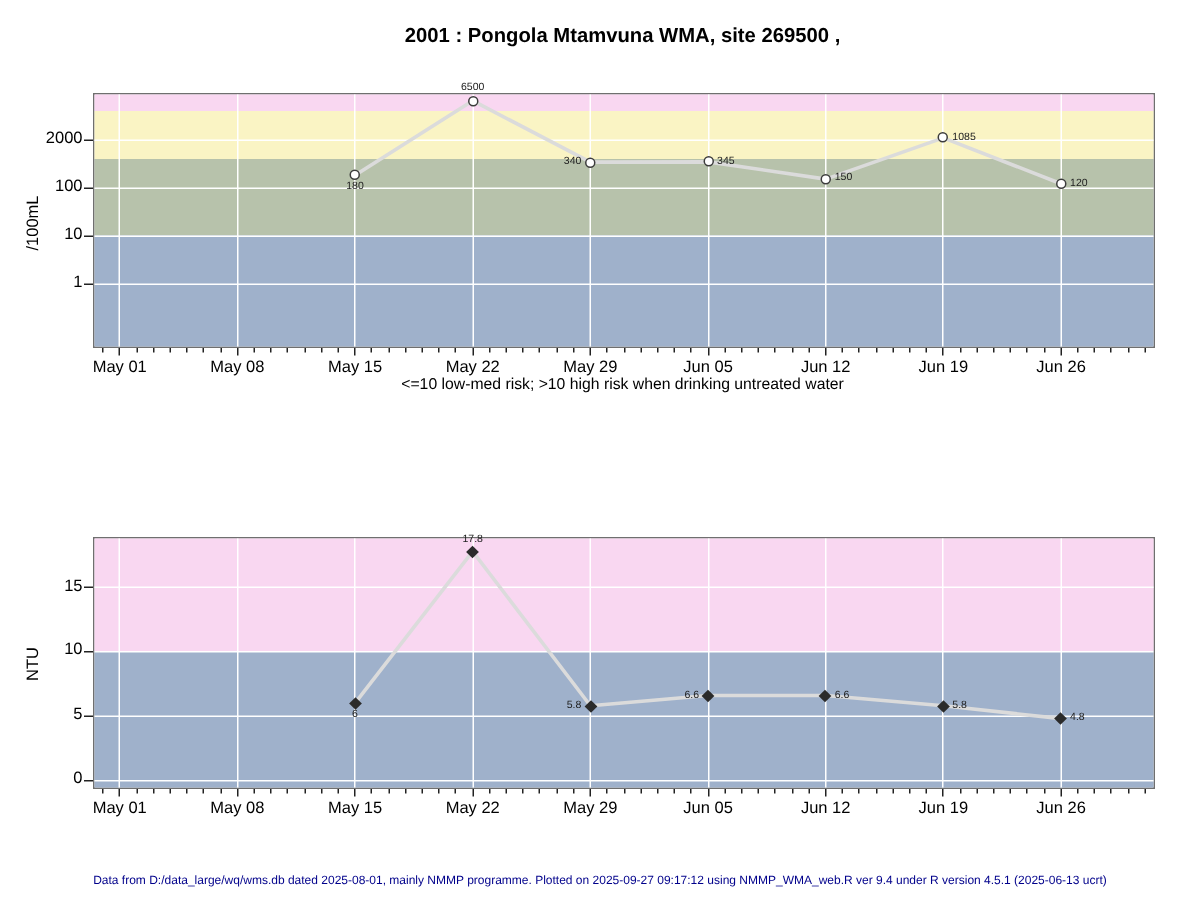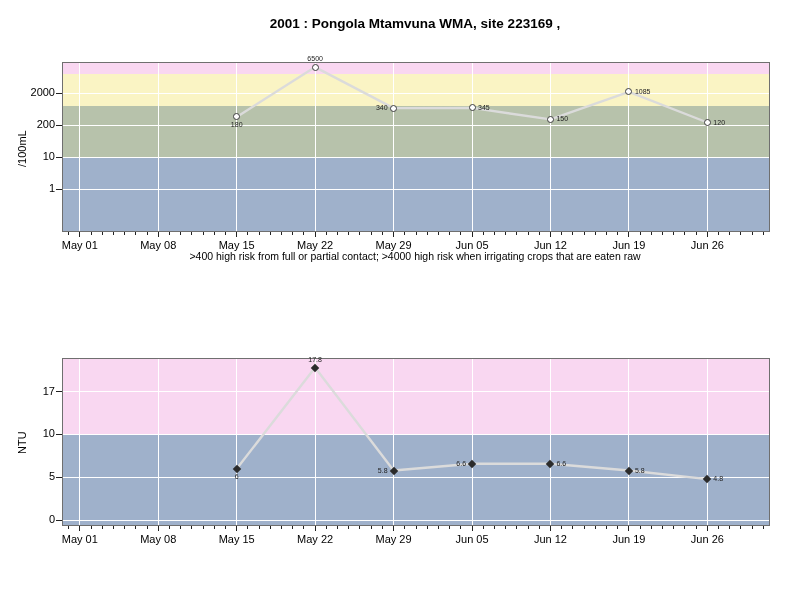--- a/index.html
+++ b/index.html
@@ -35,21 +35,21 @@
   .tick-label{font-size:11px;color:#000;text-align:center;width:60px;}
   .ytick{background:#222;height:1px;width:6px;left:-7px;z-index:6;}
   .ytick-label{font-size:11px;color:#000;text-align:right;width:42px;left:-50px;}
 </style>
 </head>
 <body>
 
 <div class="page">
 
   <div class="chart-title">
-    <div>2001 : Pongola Mtamvuna WMA, site 223169 ,</div>
+    <div>2001 : Pongola Mtamvuna WMA, site 269500 ,</div>
   </div>
 
   <div class="ylab" id="ylab-microbial">/100mL</div>
 
   <div class="plot" id="plot-microbial">
   <div class="band" style="left: 0px; top: 0px; width: 706px; height: 10.8141px; background: rgb(249, 215, 241);"></div>
       <div class="band" style="left: 0px; top: 10.8141px; width: 706px; height: 32px; background: rgb(250, 244, 196);"></div>
       <div class="band" style="left: 0px; top: 42.8141px; width: 706px; height: 51.2659px; background: rgb(183, 194, 171);"></div>
       <div class="band" style="left: 0px; top: 94.08px; width: 706px; height: 73.92px; background: rgb(159, 177, 203);"></div>
       <div class="gridline-v" style="left: 16.3095px; top: 0px; width: 1px; height: 168px;"></div>
@@ -152,27 +152,27 @@
       <div class="tick-label" style="left: 300.587px; top: 176px;">May 29</div>
       <div class="tick-label" style="left: 379.032px; top: 176px;">Jun 05</div>
       <div class="tick-label" style="left: 457.476px; top: 176px;">Jun 12</div>
       <div class="tick-label" style="left: 535.921px; top: 176px;">Jun 19</div>
       <div class="tick-label" style="left: 614.365px; top: 176px;">Jun 26</div>
       <div class="ytick" style="top: 125.58px;"></div>
       <div class="ytick-label" style="top: 119.08px;">1</div>
       <div class="ytick" style="top: 93.58px;"></div>
       <div class="ytick-label" style="top: 87.08px;">10</div>
       <div class="ytick" style="top: 61.58px;"></div>
-      <div class="ytick-label" style="top: 55.08px;">200</div>
+      <div class="ytick-label" style="top: 55.08px;">100</div>
       <div class="ytick" style="top: 29.58px;"></div>
       <div class="ytick-label" style="top: 23.08px;">2000</div>
     </div>
 
   <div class="subtitle">
-    <div>&gt;400 high risk from full or partial contact; &gt;4000 high risk when irrigating crops that are eaten raw</div>
+    <div>&lt;=10 low-med risk; &gt;10 high risk when drinking untreated water</div>
   </div>
 
 
   <div class="ylab" id="ylab-turbidity">NTU</div>
 
   <div class="plot" id="plot-turbidity">
       <div class="band" style="left: 0px; top: 0px; width: 706px; height: 75.4935px; background: rgb(249, 215, 241);"></div>
       <div class="band" style="left: 0px; top: 75.4935px; width: 706px; height: 90.5065px; background: rgb(159, 177, 203);"></div>
       <div class="gridline-v" style="left: 16.3095px; top: 0px; width: 1px; height: 166px;"></div>
       <div class="gridline-v" style="left: 94.754px; top: 0px; width: 1px; height: 166px;"></div>
@@ -276,17 +276,18 @@
       <div class="tick-label" style="left: 457.476px; top: 174px;">Jun 12</div>
       <div class="tick-label" style="left: 535.921px; top: 174px;">Jun 19</div>
       <div class="tick-label" style="left: 614.365px; top: 174px;">Jun 26</div>
       <div class="ytick" style="top: 160.782px;"></div>
       <div class="ytick-label" style="top: 154.282px;">0</div>
       <div class="ytick" style="top: 117.888px;"></div>
       <div class="ytick-label" style="top: 111.388px;">5</div>
       <div class="ytick" style="top: 74.9935px;"></div>
       <div class="ytick-label" style="top: 68.4935px;">10</div>
       <div class="ytick" style="top: 32.0995px;"></div>
-      <div class="ytick-label" style="top: 25.5995px;">17</div>
+      <div class="ytick-label" style="top: 25.5995px;">15</div>
     </div>
 
+  <div class="footer">Data from D:/data_large/wq/wms.db dated 2025-08-01, mainly NMMP programme. Plotted on 2025-09-27 09:17:12 using NMMP_WMA_web.R ver 9.4 under R version 4.5.1 (2025-06-13 ucrt)</div>
 
 </div>
 
 </body></html>

